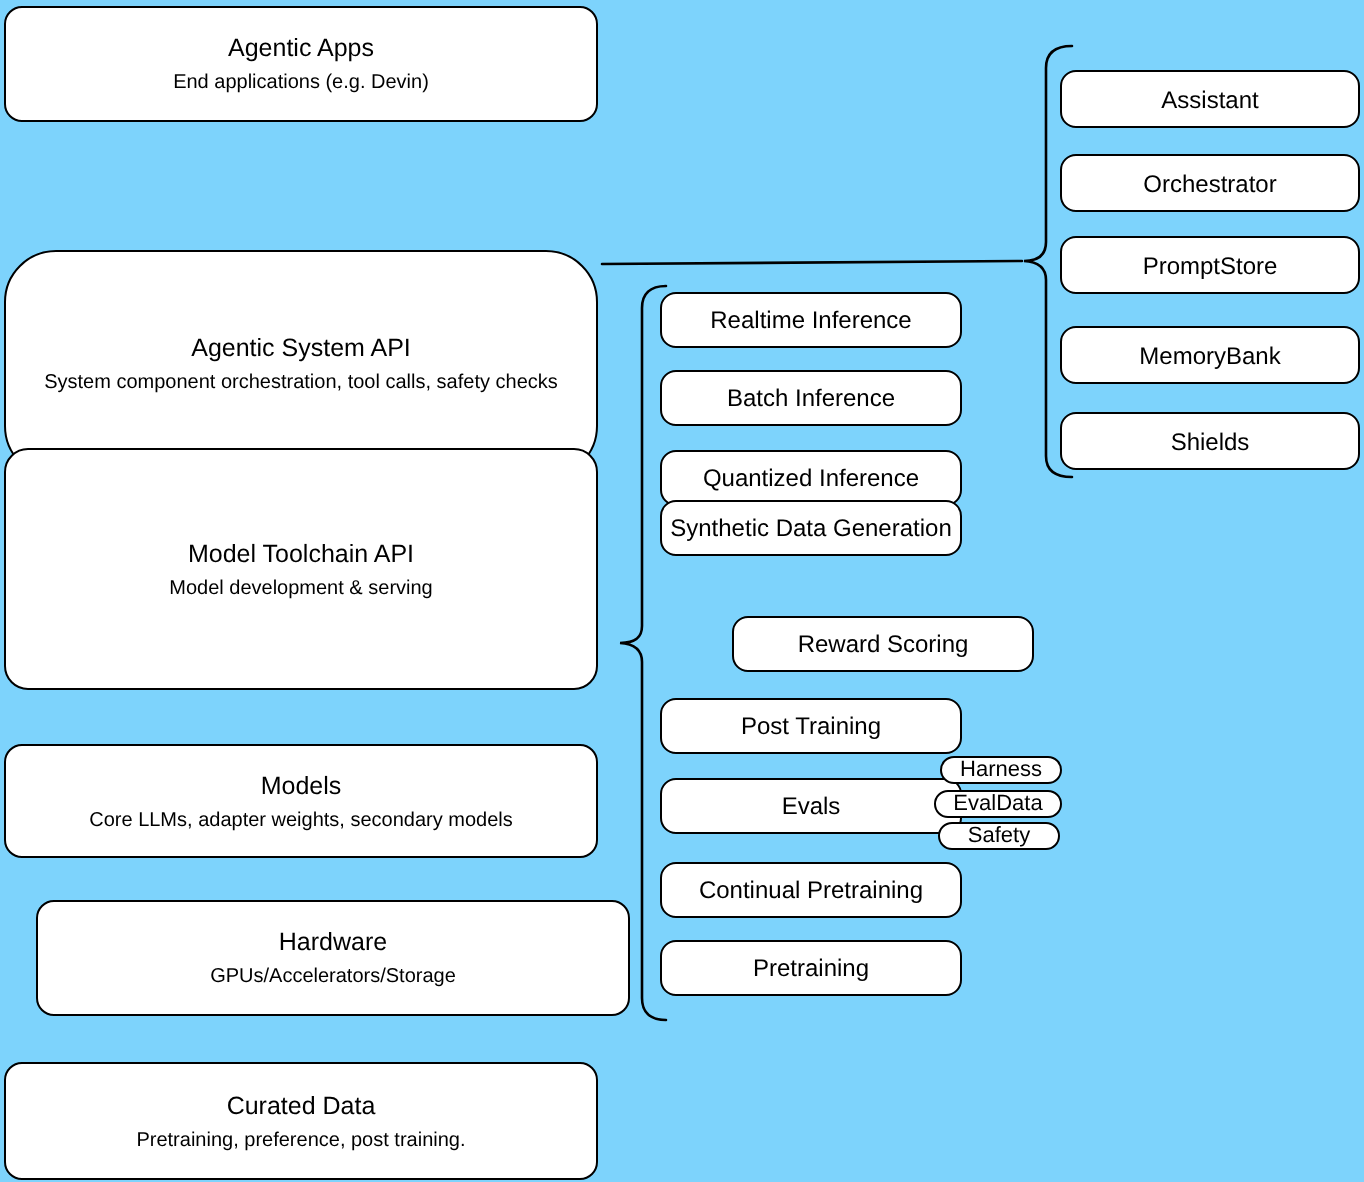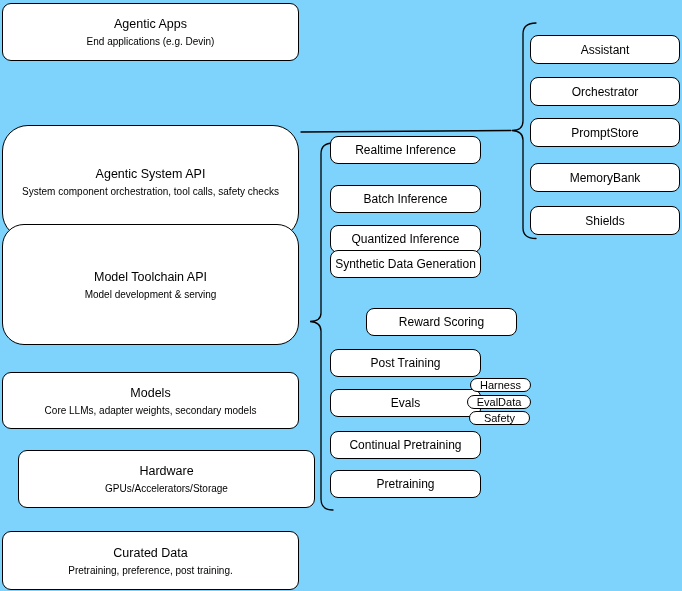--- a/index.html
+++ b/index.html
@@ -75,41 +75,41 @@
   <div class="box lbox" style="top:3px; height:58px; border-radius:9px;">
     <div class="title">Agentic Apps</div>
     <div class="subtitle">End applications (e.g. Devin)</div>
   </div>
 
   <div class="box lbox" style="top:85px; height:114px; border-radius:26px;margin-top:40px;">
     <div class="title">Agentic System API</div>
     <div class="subtitle">System component orchestration, tool calls, safety checks</div>
   </div>
 
-  <div class="box lbox" style="top:224px; height:121px; border-radius:22px;">
+  <div class="box lbox" style="top:224px; height:121px; border-radius:12px;">
     <div class="title">Model Toolchain API</div>
     <div class="subtitle">Model development &amp; serving</div>
   </div>
 
   <div class="box lbox" style="top:372px; height:57px; border-radius:9px;">
     <div class="title">Models</div>
     <div class="subtitle">Core LLMs, adapter weights, secondary models</div>
   </div>
 
   <div class="box lbox" style="top:450px; height:58px; border-radius:9px;margin-left:16px;">
     <div class="title">Hardware</div>
     <div class="subtitle">GPUs/Accelerators/Storage</div>
   </div>
 
   <div class="box lbox" style="top:531px; height:59px; border-radius:9px;">
     <div class="title">Curated Data</div>
     <div class="subtitle">Pretraining, preference, post training.</div>
   </div>
 
-  <div class="box mbox" style="top:136px;">
+  <div class="box mbox" style="top:146px;">
     <span>Realtime Inference</span>
   </div>
   <div class="box mbox" style="top:185px;text-align:center;">
     <span>Batch Inference</span>
   </div>
   <div class="box mbox" style="top:225px;">
     <span>Quantized Inference</span>
   </div>
   <div class="box mbox" style="top:250px;">
     <span>Synthetic Data Generation</span>

